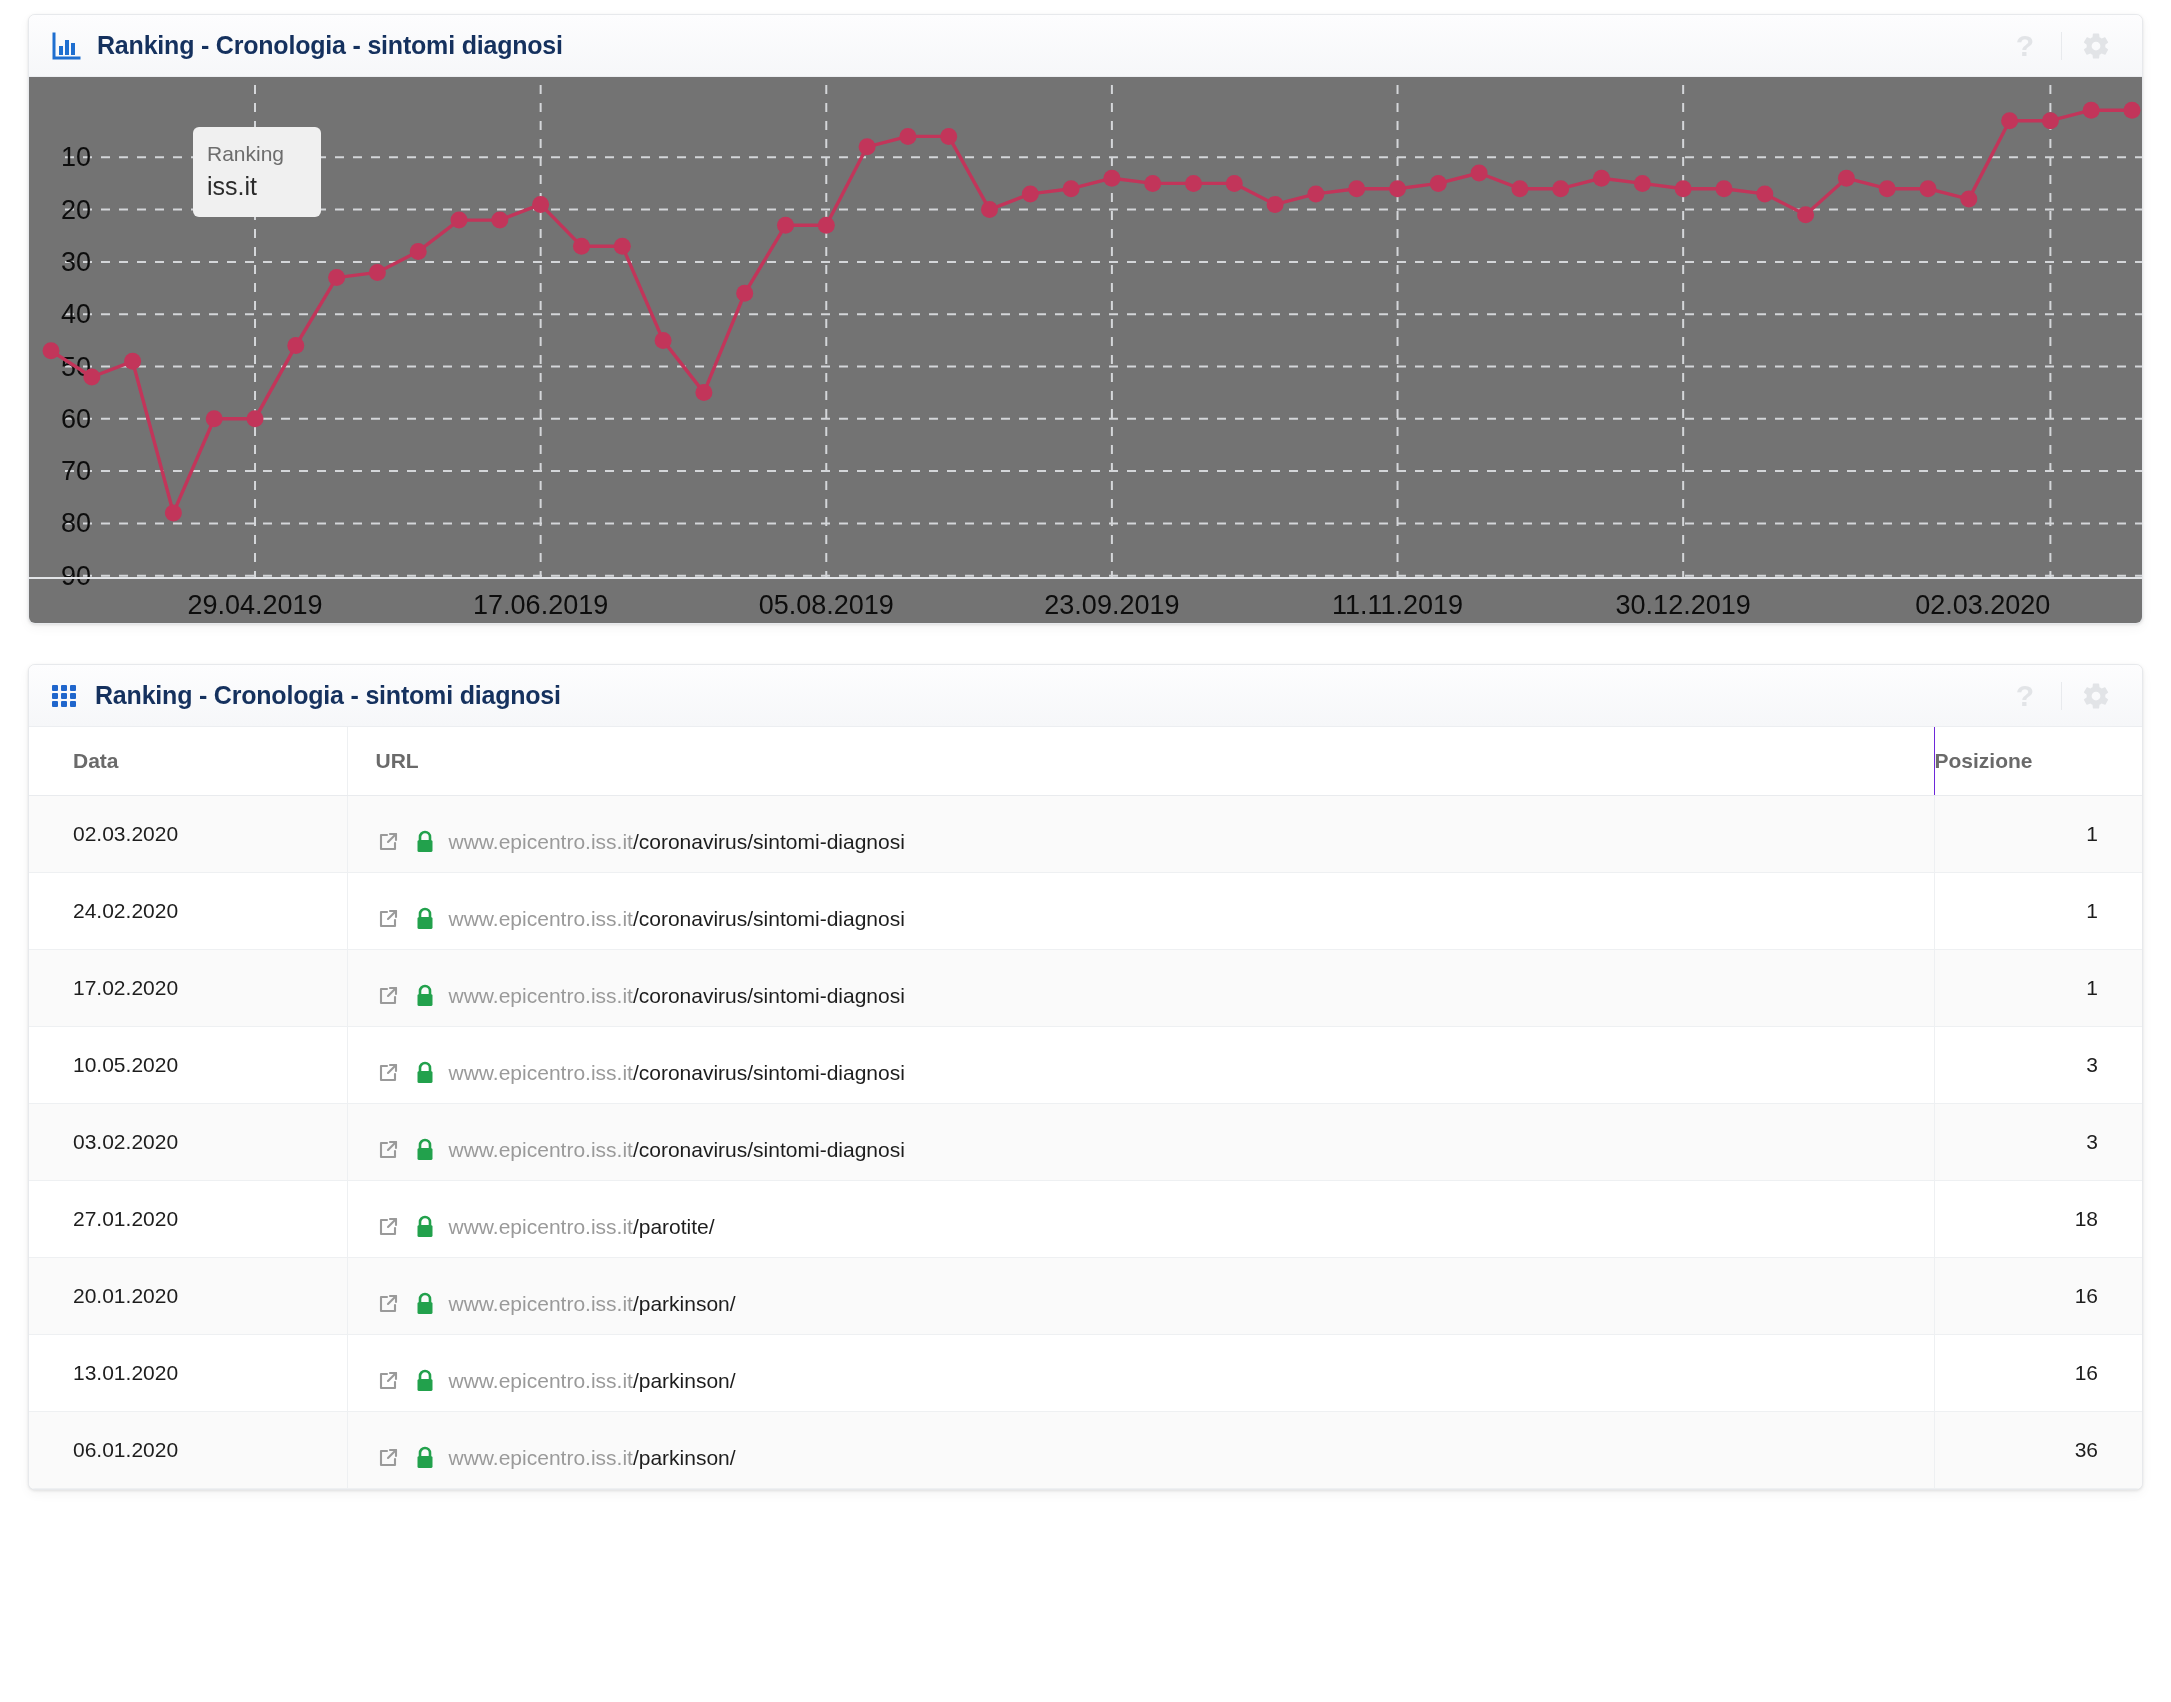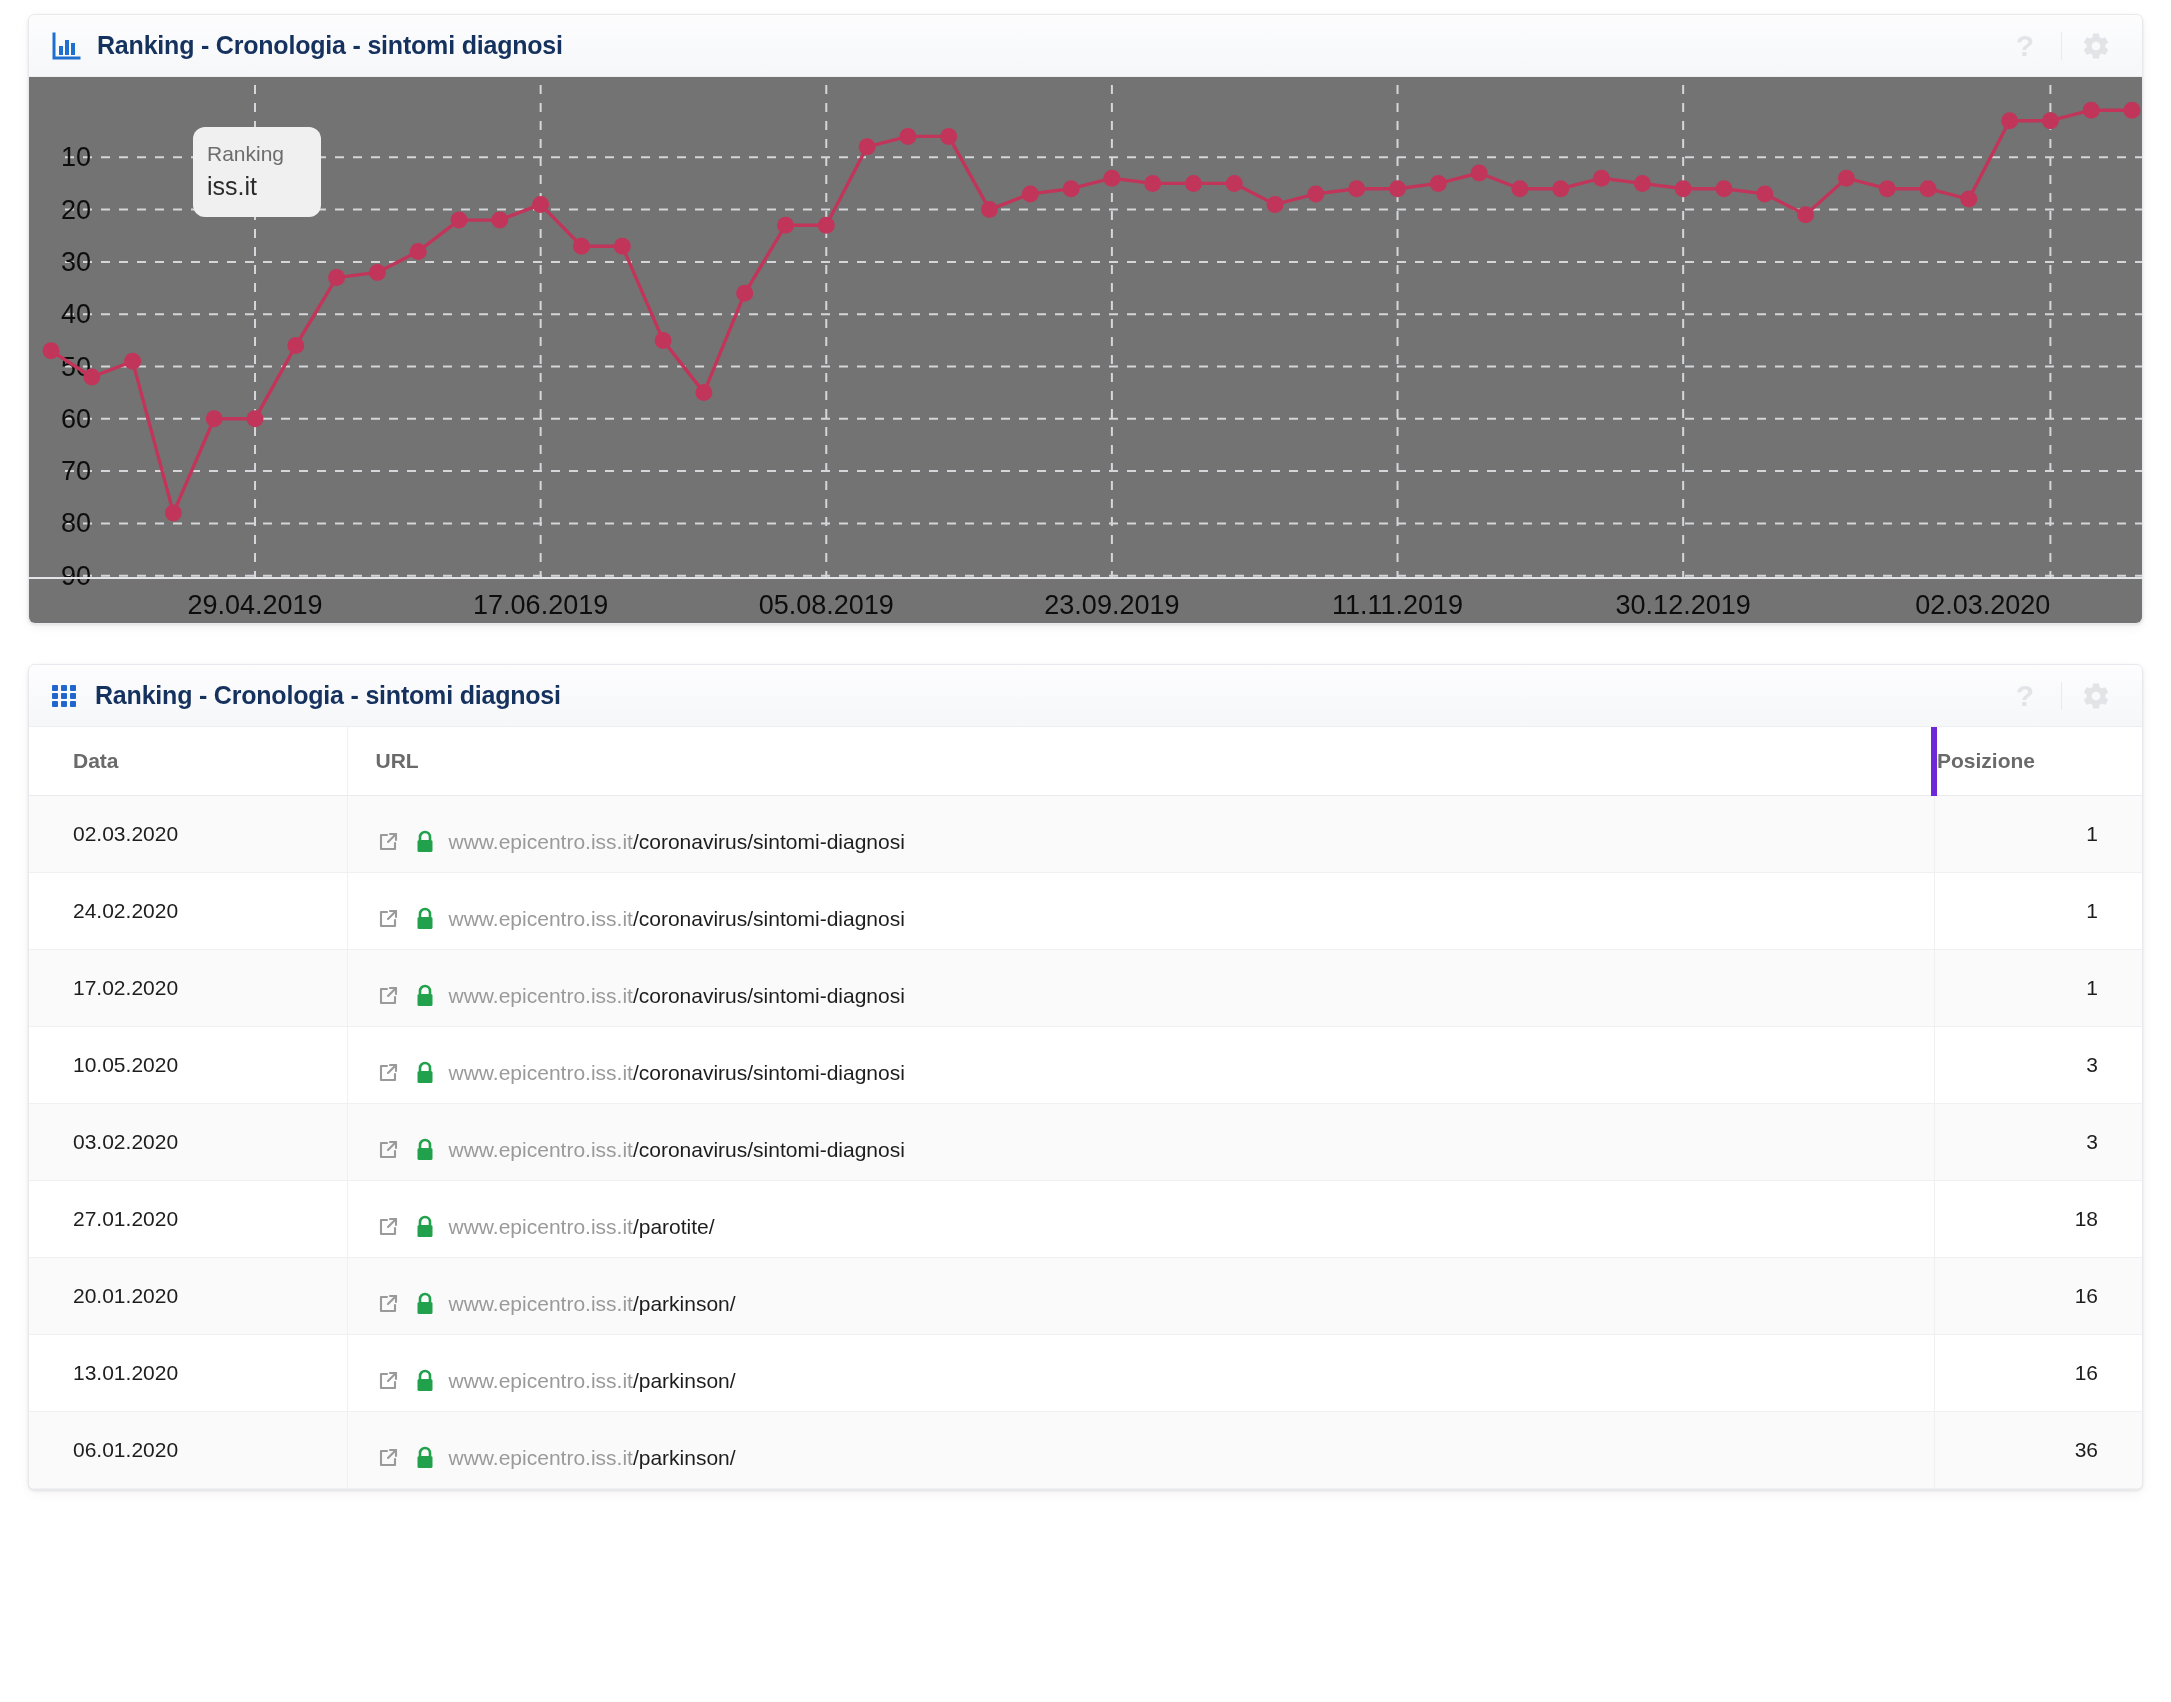--- a/index.html
+++ b/index.html
@@ -61,21 +61,21 @@
   
   #chart-panel { height: 610px; position: relative; }
   .chart-body { position: relative; height: 547px; background:#737373; }
   #chart-svg { display:block; }
 
   .tooltip-box {
     position: absolute;
     left: 164px; top: 50px;
     width: 128px;
     background: #f0f0f0;
-    border-radius: 12px;
+    border-radius: 6px;
     padding: 12px 14px 13px 14px;
     line-height: 1.42;
   }
   .tt-line1 { font-size: 21px; color: #6d6d6d; }
   .tt-line2 { font-size: 25px; color: #2b2b2b; }
 
   
   #table-panel { margin-top: 40px; }
   table.rank-table {
     width: 100%;
@@ -100,21 +100,21 @@
     vertical-align: middle;
   }
   tr.alt td { background: #fafafa; }
   .col-data  { width: 318px; padding-left: 44px !important; }
   .col-url   { padding-left: 28px !important; border-left: 1px solid #eef0f2; }
   .col-pos   { width: 208px; text-align: right; padding-right: 44px !important;
                border-left: 1px solid #eef0f2; }
   th.col-data { padding-left: 44px !important; }
   th.col-url  { padding-left: 28px !important; border-left: 1px solid #eef0f2; }
   th.col-pos  { text-align: right; padding-right: 44px !important;
-                border-left: 6px solid #6d28d9; }
+                border-left: 1px solid #6d28d9; }
 
   .url-cell { display: flex; align-items: center; margin-top: 16px; }
   .ext-icon { margin-right: 14px; display:flex; align-items:center; }
   .lock-icon { margin-right: 13px; display:flex; align-items:center; }
   .url-domain { color: #9a9a9a; }
   .url-path   { color: #1d1d1d; }
   .url-text { font-size: 21px; white-space: nowrap; }
 </style>
 </head>
 <body>

